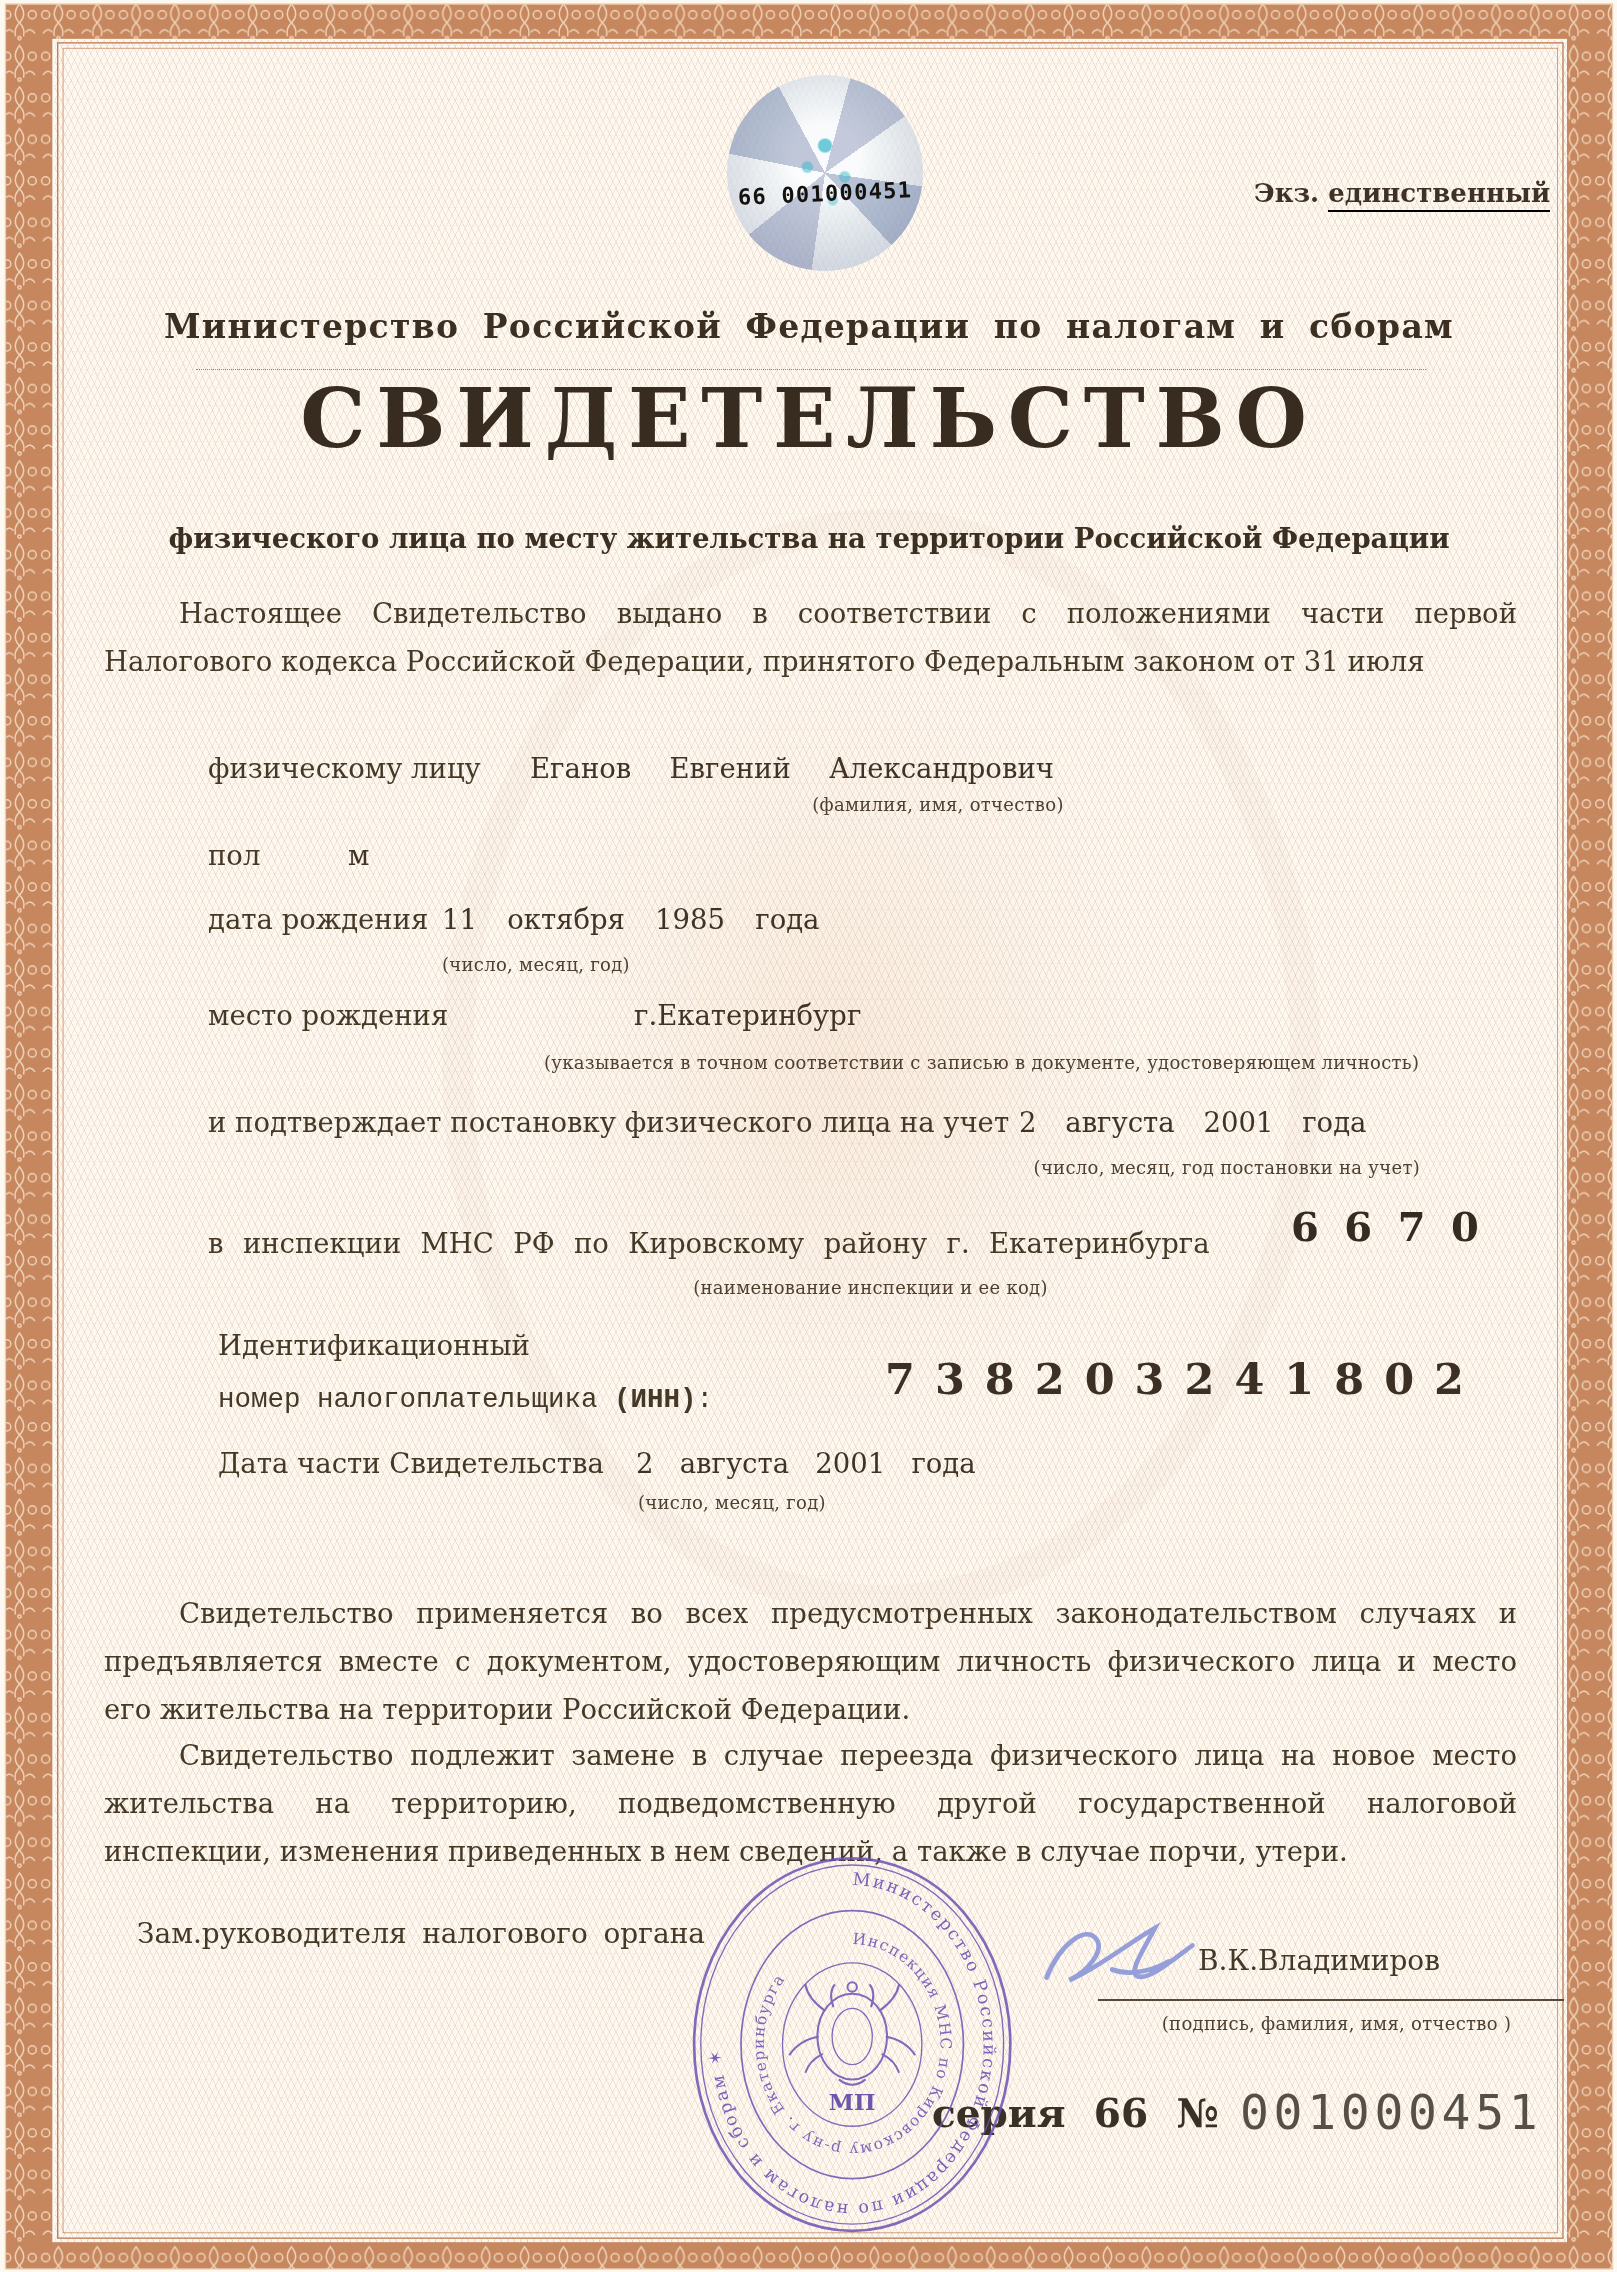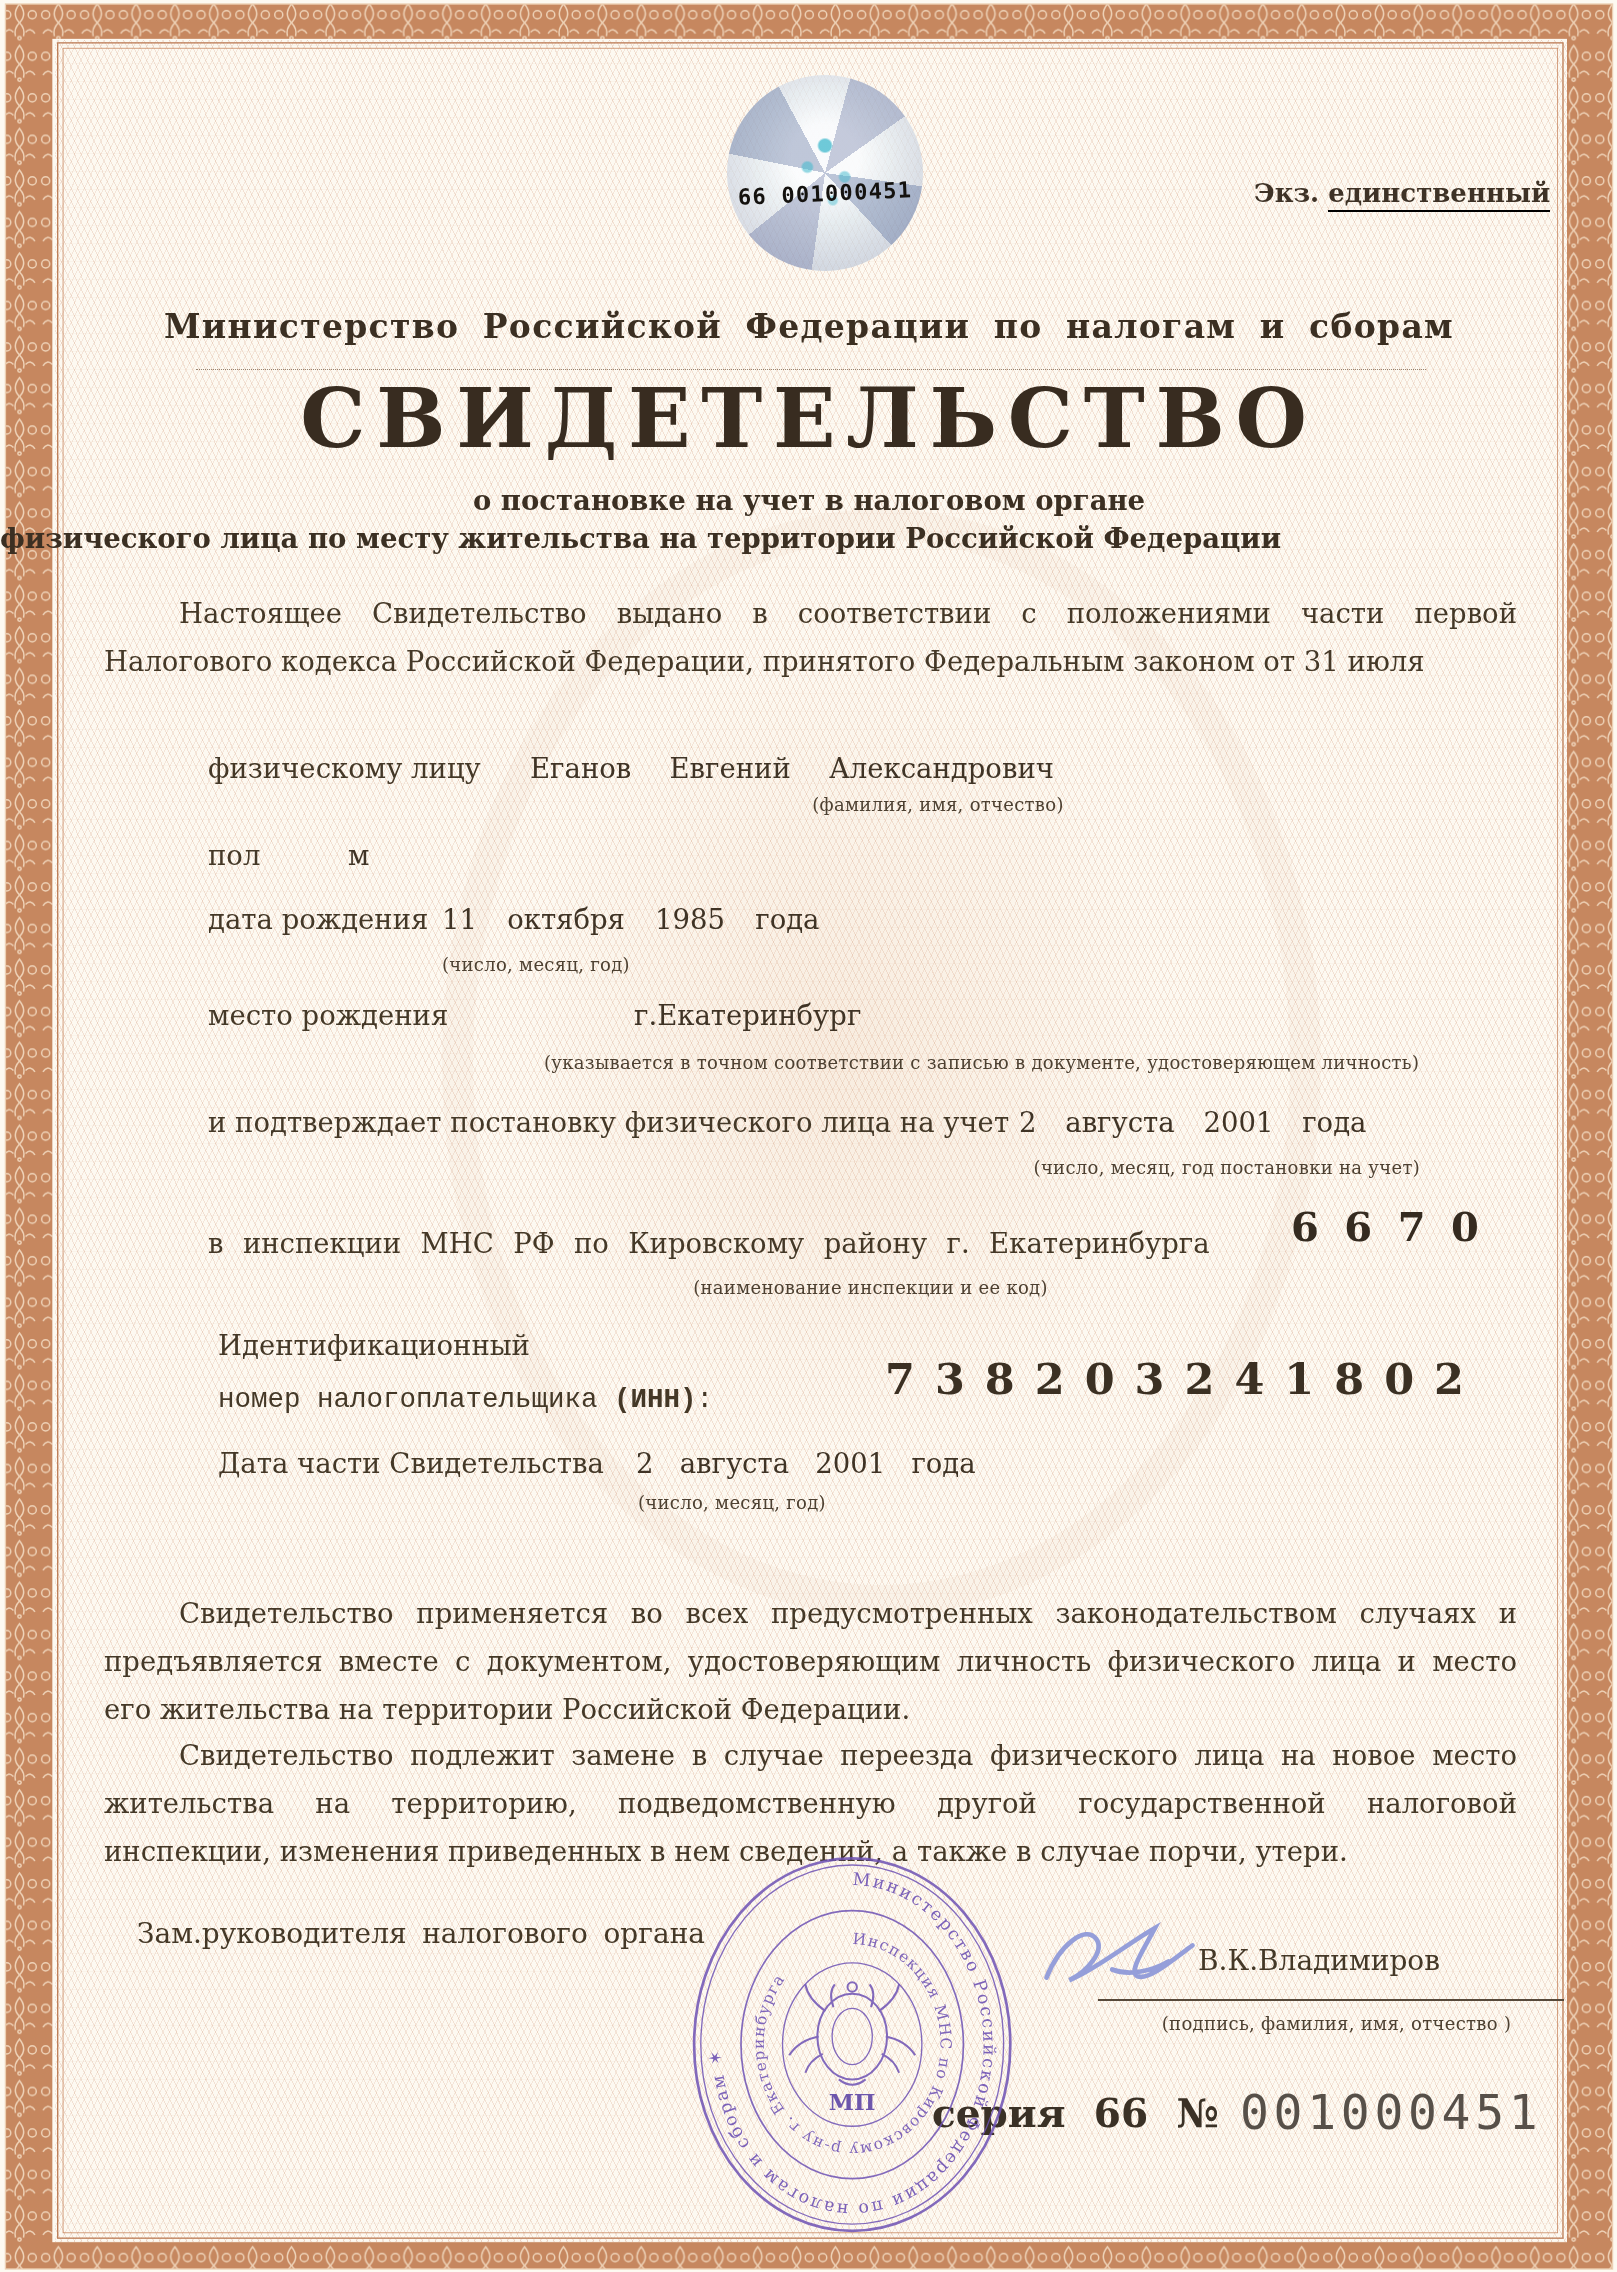--- a/index.html
+++ b/index.html
@@ -38,21 +38,21 @@
   .para .line:first-child{text-indent:75px;}
   .para .line:last-child{text-align-last:left;}
   .copy-label{left:1254px;top:178px;font-size:26px;font-weight:bold;color:#3e3226;}
   .copy-label .u{border-bottom:2px solid #000000;padding-bottom:2px;}
   .ministry{left:0;right:0;top:307px;text-align:center;font-size:33px;font-weight:bold;
             letter-spacing:1.3px;word-spacing:10.7px;color:#3b2f22;}
   .ministry-rule{left:196px;top:369px;width:1230px;border-top:1.3px dotted rgba(120,98,75,.75);}
   .cert-title{left:0;right:0;top:370px;text-align:center;font-size:82px;font-weight:bold;
               letter-spacing:10.7px;color:#382c20;}
   .sub1{left:0;right:0;top:484px;text-align:center;font-size:27.5px;font-weight:bold;color:#3b2f22;}
-  .sub2{left:0;right:0;top:522px;text-align:left;font-size:27.5px;font-weight:bold;color:#3b2f22;}
+  .sub2{left:0;right:0;top:522px;text-align:center;font-size:27.5px;font-weight:bold;color:#3b2f22;}
   .hologram{
     position:absolute;left:727px;top:75px;width:196px;height:196px;border-radius:50%;
     background:
       radial-gradient(circle at 50% 36%, rgba(64,185,205,.75) 0 6px, rgba(64,185,205,0) 8px),
       radial-gradient(circle at 41% 47%, rgba(64,185,205,.55) 0 4.7px, rgba(64,185,205,0) 6.7px),
       radial-gradient(circle at 60% 52%, rgba(64,185,205,.5) 0 4.7px, rgba(64,185,205,0) 6.7px),
       radial-gradient(circle at 54% 64%, rgba(64,185,205,.45) 0 4px, rgba(64,185,205,0) 6px),
       conic-gradient(from 15deg,
         rgba(148,158,190,.55) 0 11%, rgba(238,242,246,.28) 11% 23%,
         rgba(122,140,178,.5) 23% 34%, rgba(228,236,242,.3) 34% 48%,
@@ -111,21 +111,20 @@
 
   <div class="hologram">
     <div class="serial">66 001000451</div>
   </div>
 
   <div class="abs copy-label"><span>Экз. </span><span class="u">единственный</span></div>
 
   <div class="abs ministry">Министерство Российской Федерации по налогам и сборам</div>
   <div class="abs ministry-rule"></div>
   <div class="abs cert-title">СВИДЕТЕЛЬСТВО</div>
-  <div class="abs sub1">о постановке на учет в налоговом органе</div>
   <div class="abs sub2">физического лица по месту жительства на территории Российской Федерации</div>
 
   <div class="para" style="top:589px;">
     <div class="line">Настоящее Свидетельство выдано в соответствии с положениями части первой</div>
     <div class="line">Налогового кодекса Российской Федерации, принятого Федеральным законом от 31 июля</div>
   </div>
 
   <div class="abs f-label" style="left:208px;top:752px;">физическому лицу</div>
   <div class="abs f-value" style="left:530px;top:752px;word-spacing:29.5px;">Еганов Евгений Александрович</div>
   <div class="abs hint" style="left:737px;top:794px;width:402px;text-align:center;white-space:normal;">(фамилия, имя, отчество)</div>

